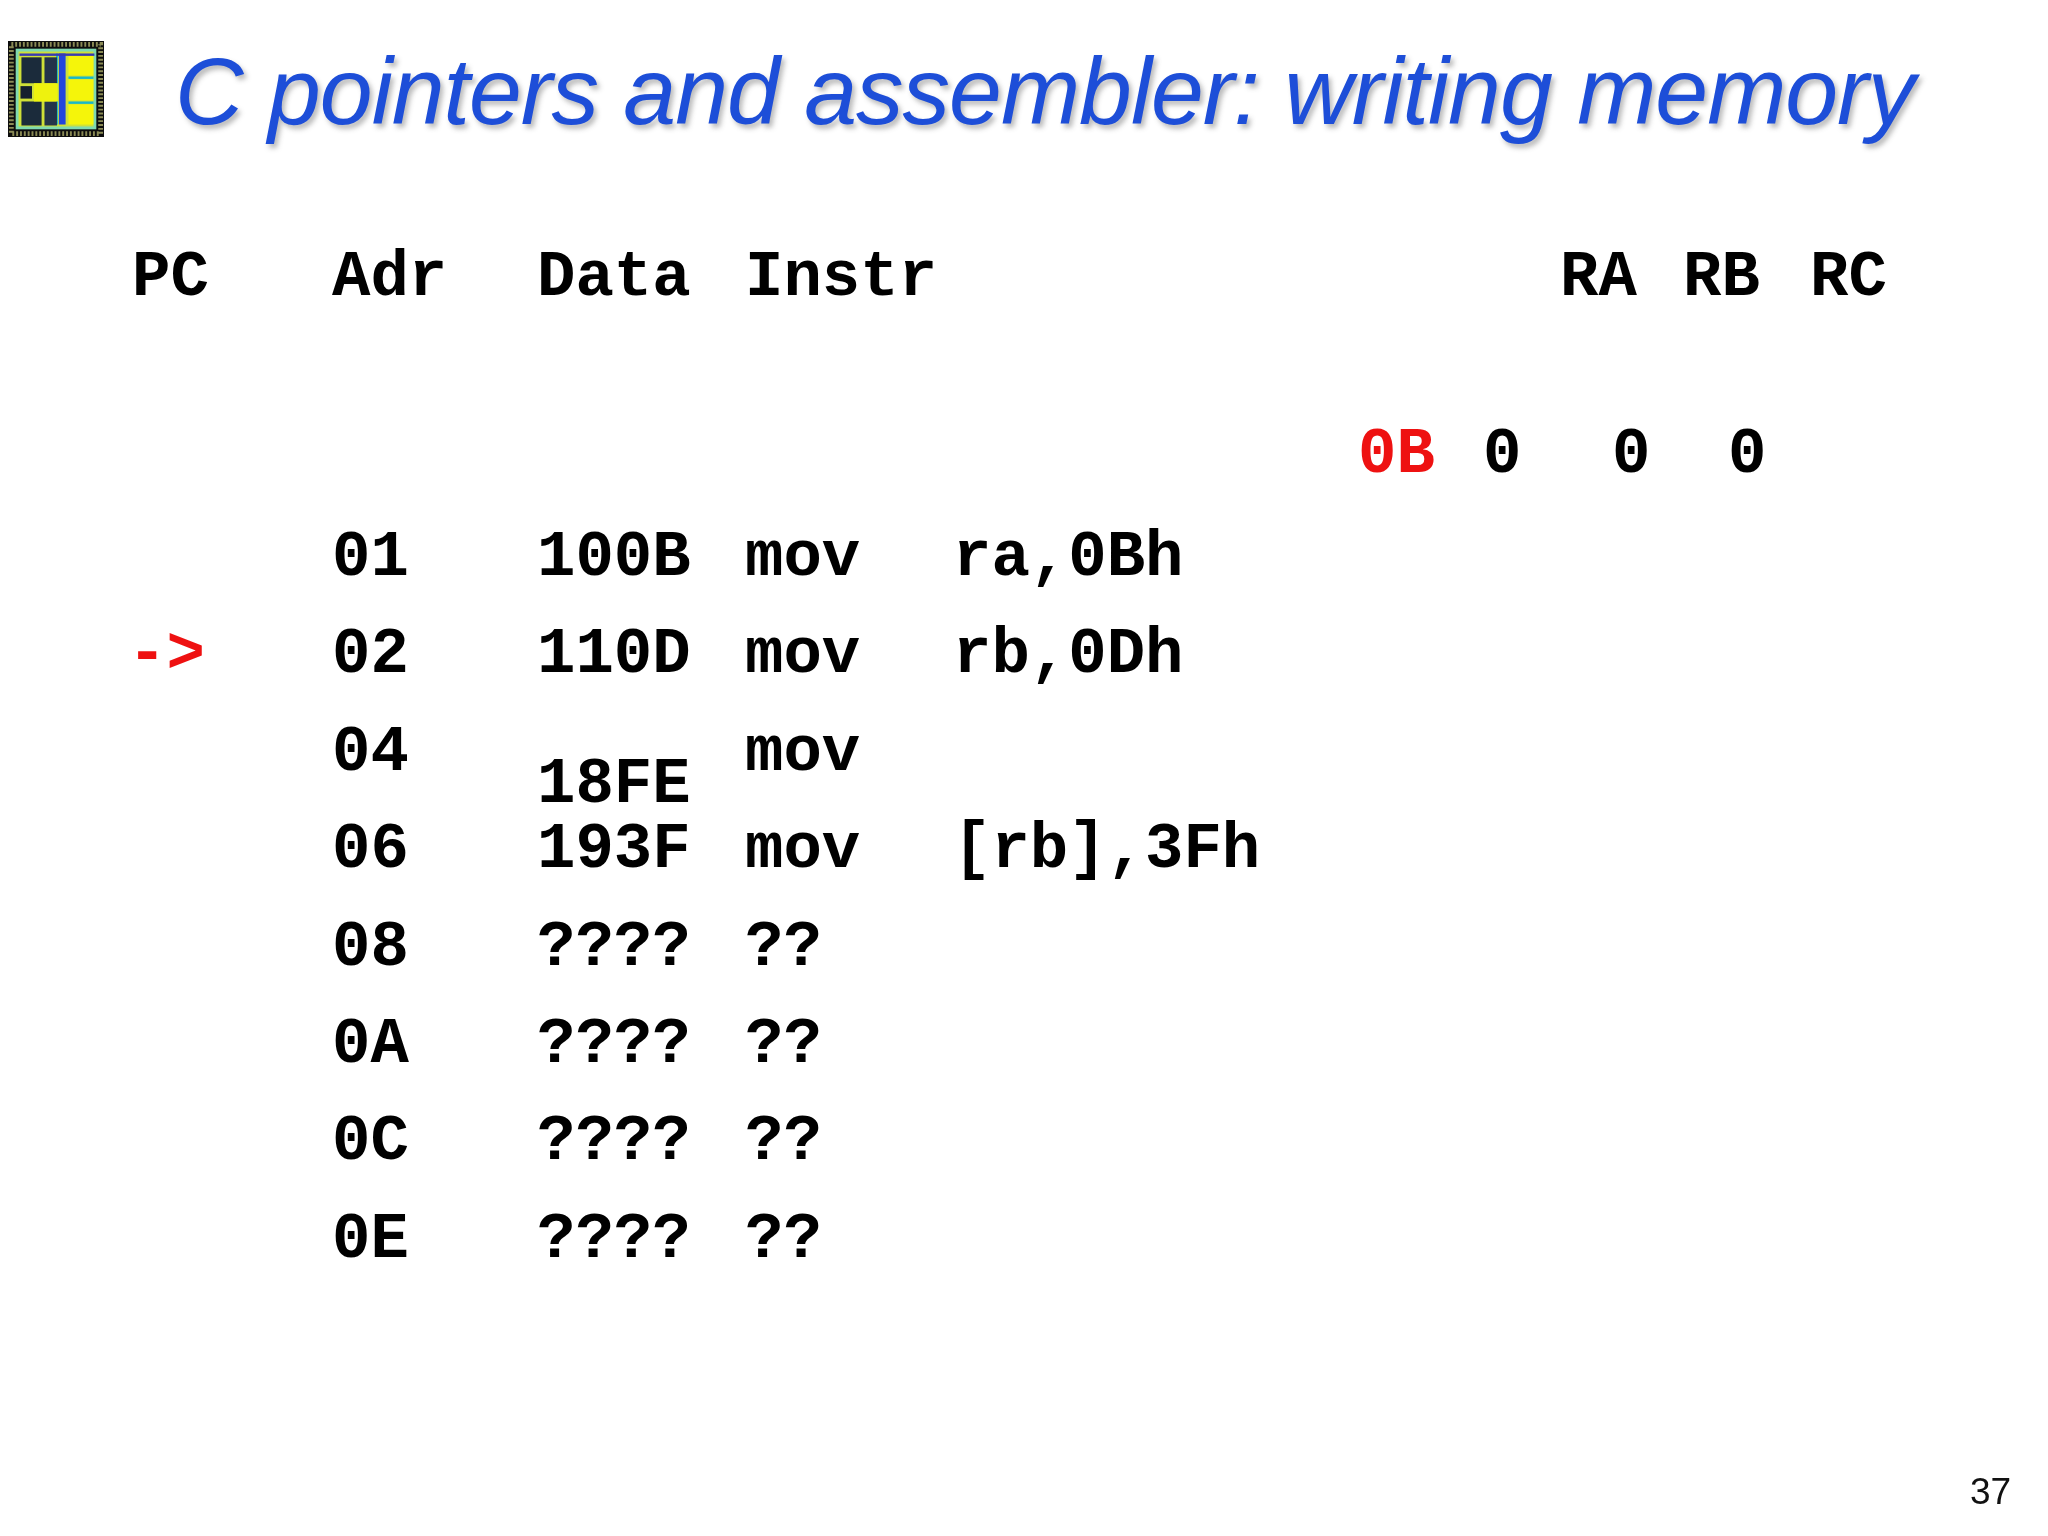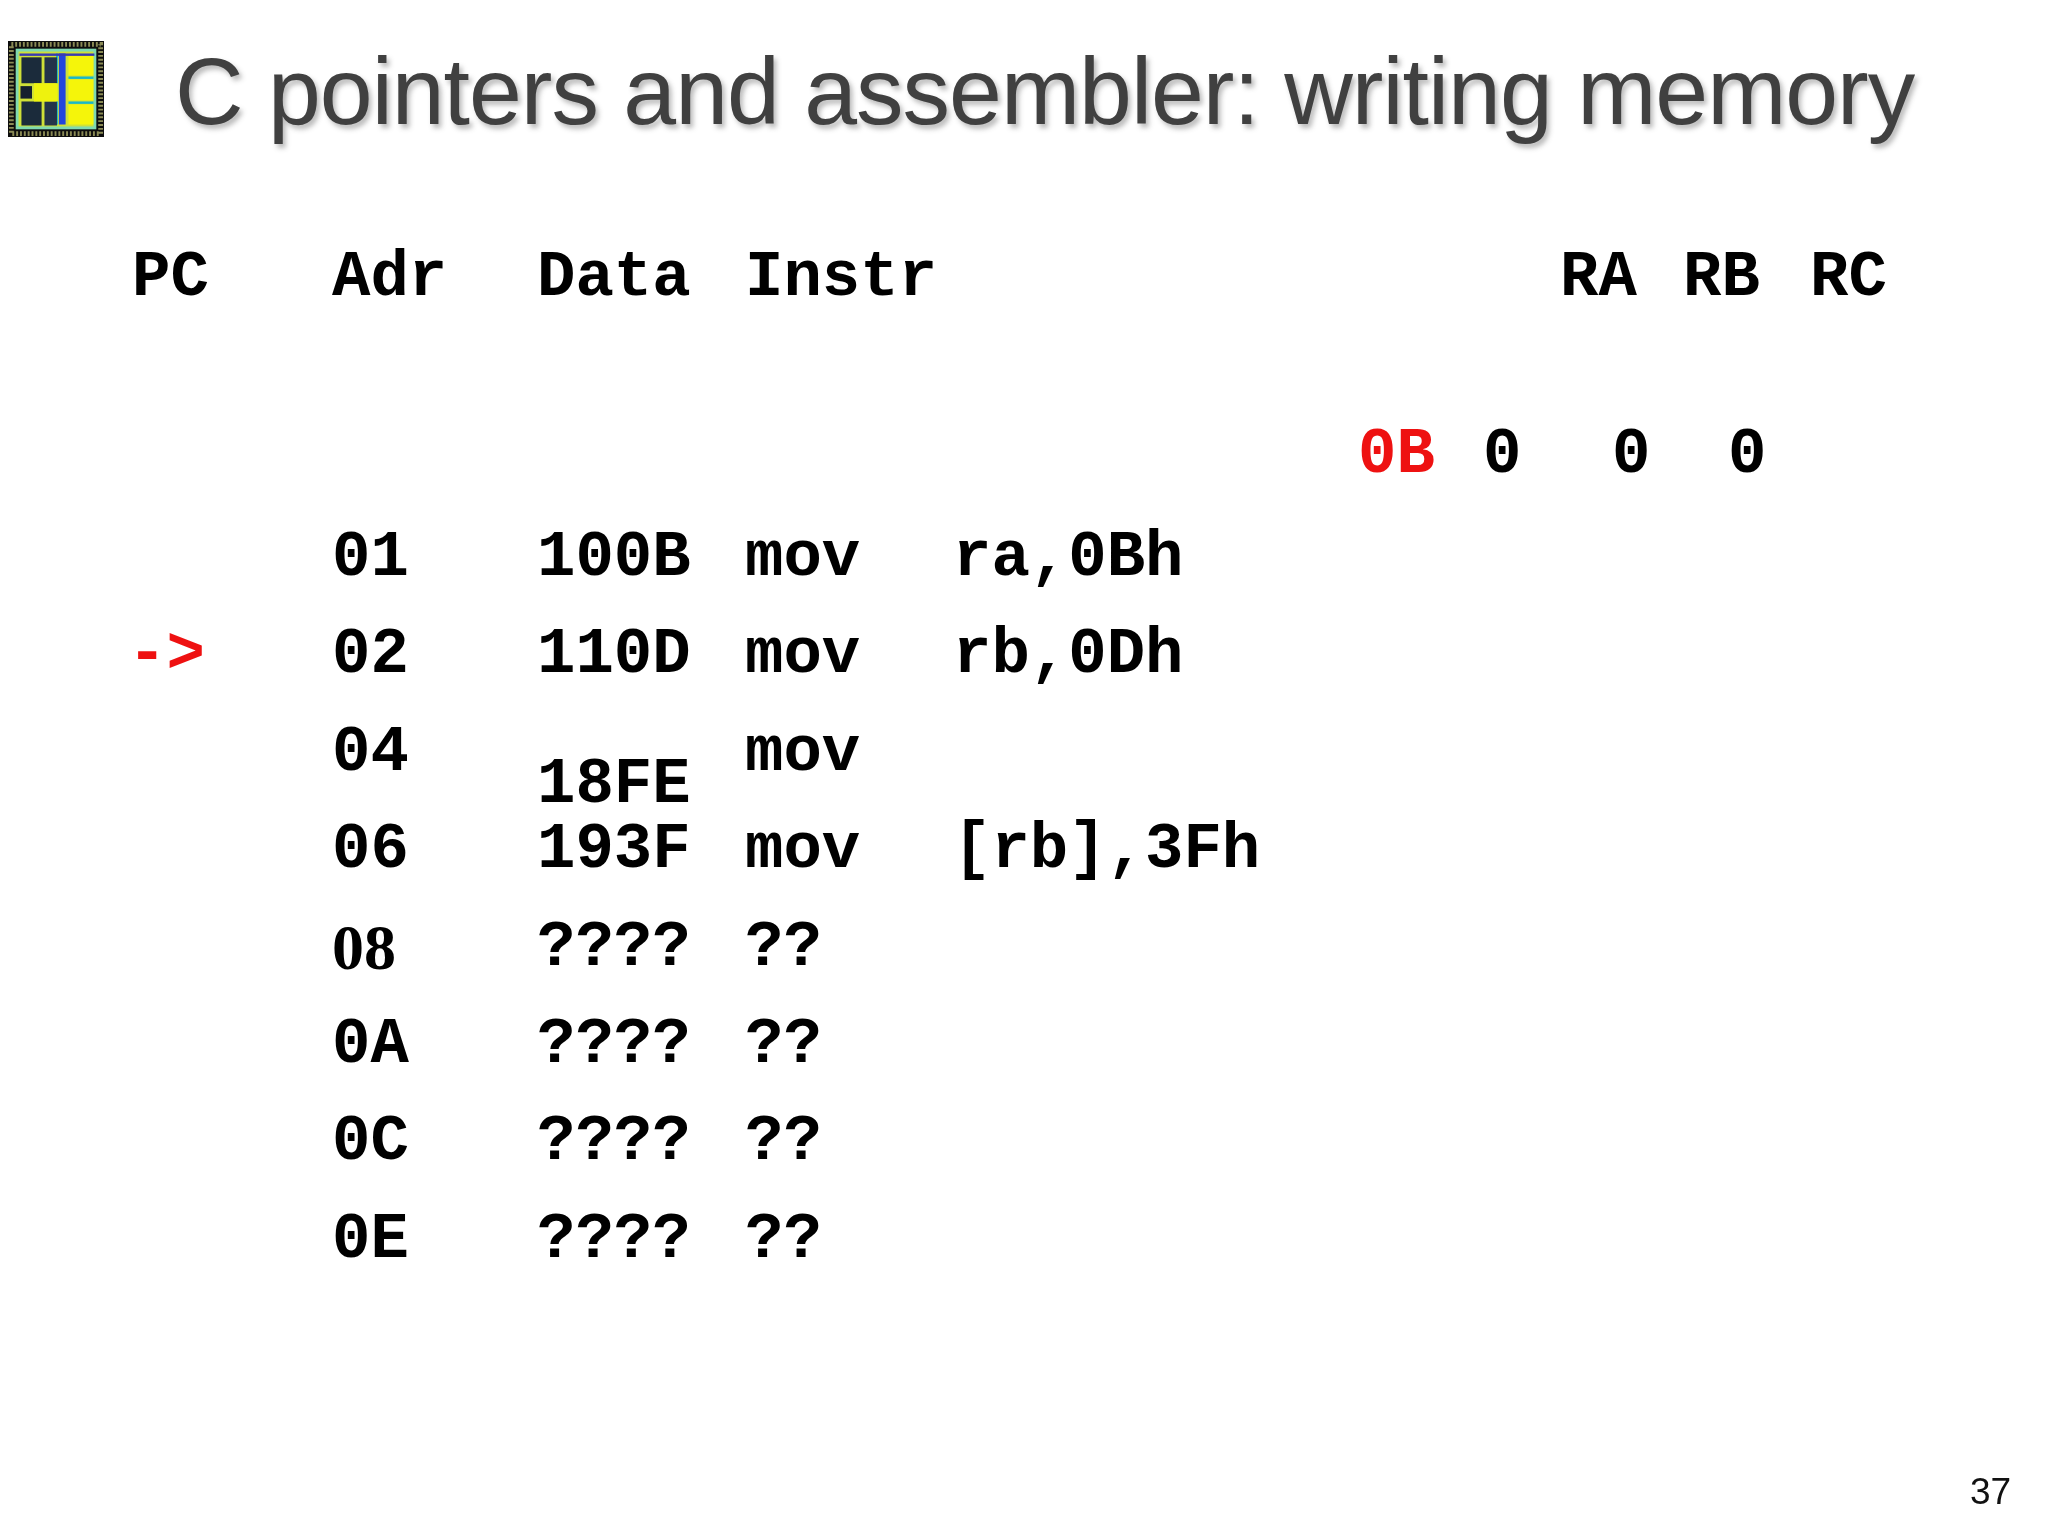--- a/index.html
+++ b/index.html
@@ -10,24 +10,25 @@
     overflow:hidden;
     font-family:"Liberation Sans", sans-serif;
   }
   .title{
     position:absolute;
     left:175px; top:44px;
     font-family:"Liberation Sans", sans-serif;
     font-size:95px;
     font-weight:400;
     letter-spacing:-1px;
-    color:#404040;
+    color:#1d4ed8;
     text-shadow:3px 4px 5px rgba(60,60,60,0.35);
     white-space:nowrap;
     line-height:1;
+    font-style:italic;
   }
   .chip-icon{
     position:absolute;
     left:8px; top:40px;
     width:96px; height:98px;
   }
   .mono{
     position:absolute;
     left:0; top:0; width:100%;
     height:64px;
@@ -95,21 +96,21 @@
     <span style="left:1483px">0</span>
     <span style="left:1612px">0</span>
     <span style="left:1728px">0</span>
   </div>
 
   <div id="rows">
       <div class="mono" style="top: 526px;"><span style="left: 332px;">01</span><span style="left: 537px;">100B</span><span style="left: 745px;">mov</span><span style="left: 953px;">ra,0Bh</span></div>
       <div class="mono" style="top: 623px;"><span class="red" style="left: 128px;">-&gt;</span><span style="left: 332px;">02</span><span style="left: 537px;">110D</span><span style="left: 745px;">mov</span><span style="left: 953px;">rb,0Dh</span></div>
       <div class="mono" style="top: 721px;"><span style="left: 332px;">04</span><span style="left: 537px; margin-top: 32px;">18FE</span><span style="left: 745px;">mov</span></div>
       <div class="mono" style="top: 818px;"><span style="left: 332px;">06</span><span style="left: 537px;">193F</span><span style="left: 745px;">mov</span><span style="left: 953px;">[rb],3Fh</span></div>
-      <div class="mono" style="top: 916px;"><span style="left: 332px; font-family: Liberation Serif, serif;">08</span><span style="left: 537px;">????</span><span style="left: 745px;">??</span></div>
+      <div class="mono" style="top: 916px;"><span style="left: 332px;">08</span><span style="left: 537px;">????</span><span style="left: 745px;">??</span></div>
       <div class="mono" style="top: 1013px;"><span style="left: 332px;">0A</span><span style="left: 537px;">????</span><span style="left: 745px;">??</span></div>
       <div class="mono" style="top: 1110px;"><span style="left: 332px;">0C</span><span style="left: 537px;">????</span><span style="left: 745px;">??</span></div>
       <div class="mono" style="top: 1208px;"><span style="left: 332px;">0E</span><span style="left: 537px;">????</span><span style="left: 745px;">??</span></div>
     </div>
 
   <div class="page-number">37</div>
 
 </div>
 
 </body></html>

